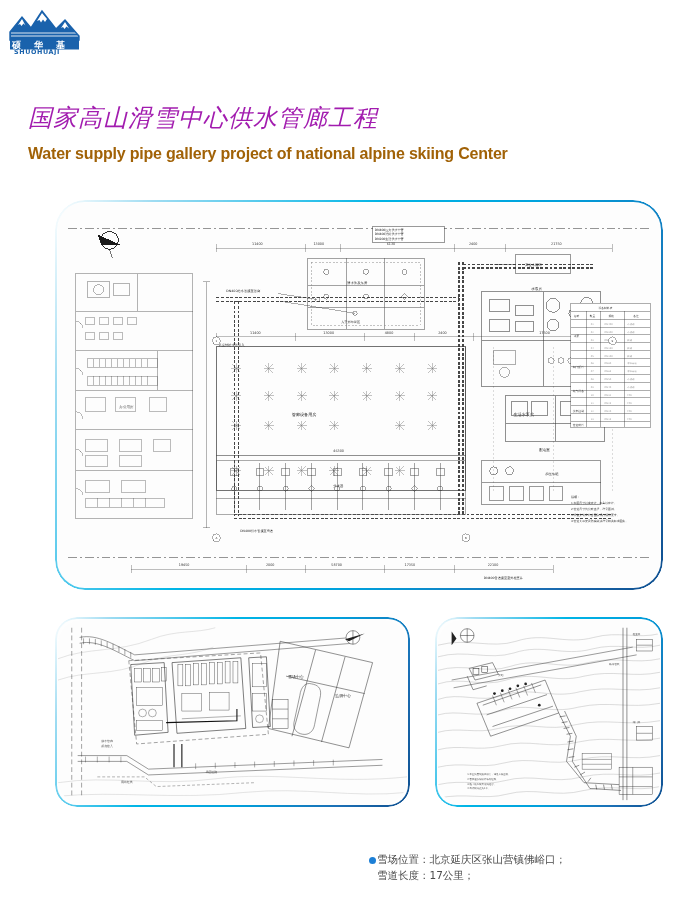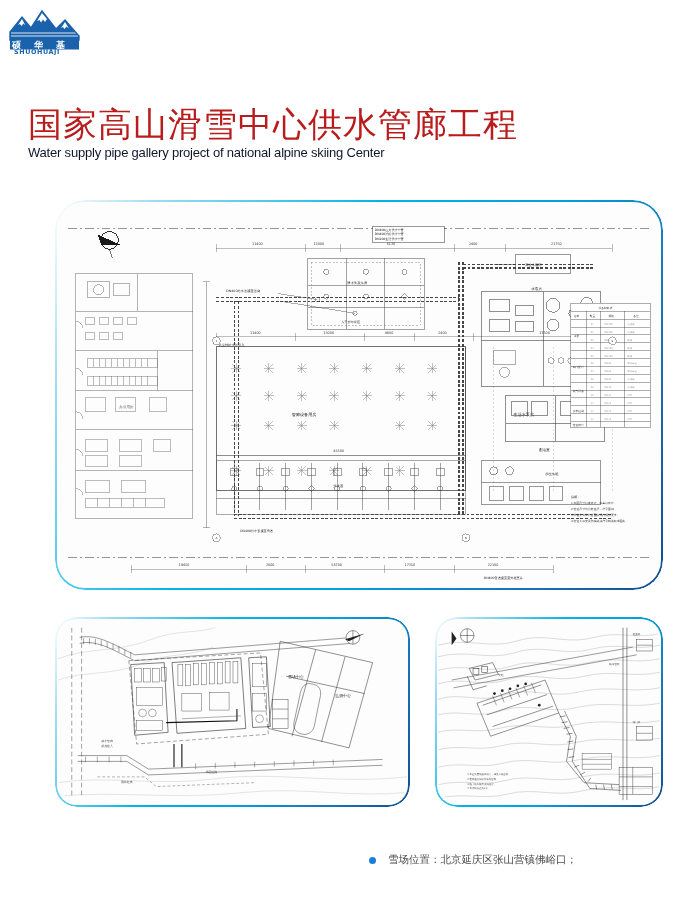--- a/index.html
+++ b/index.html
@@ -12,25 +12,25 @@
   }
 
   
   .logo{position:absolute;left:8px;top:9px;width:78px;height:46px;}
   .logo svg{display:block;}
 
   
   .title-zh{
     position:absolute;left:28px;top:102px;
     font-family:"DejaVu Serif","Liberation Serif",serif;
-    font-size:34px;color:#b91c1c;letter-spacing:1px;white-space:nowrap;
+    font-size:24px;color:#a21caf;letter-spacing:1px;white-space:nowrap;font-style:italic;
   }
   .title-en{
     position:absolute;left:28px;top:145px;
-    font-size:13px;color:#0f172a;white-space:nowrap;font-weight:400;
+    font-size:16px;color:#a16207;white-space:nowrap;font-weight:700;
     letter-spacing:-0.2px;
   }
 
   
   .panel{
     position:absolute;border-radius:26px;background:#fefefe;
     box-shadow:0 0 0 2.2px transparent;
     overflow:hidden;
   }
   .panel::after{
@@ -44,21 +44,21 @@
   #panel-main::after{border-radius:30px;}
   #panel-site{left:55px;top:617px;width:355px;height:190px;border-radius:22px;}
   #panel-site::after{border-radius:22px;}
   #panel-topo{left:435px;top:617px;width:228px;height:190px;border-radius:22px;}
   #panel-topo::after{border-radius:22px;}
 
   .sheet{position:absolute;inset:3px;border-radius:24px;overflow:hidden;background:#fdfdfd;}
   .sheet svg{display:block;width:100%;height:100%;}
 
   
-  .note{position:absolute;left:369px;top:852px;width:300px;display:flex;gap:12px;}
+  .note{position:absolute;left:369px;top:852px;width:300px;display:flex;gap:1px;}
   .note-bullet{
     width:7px;height:7px;border-radius:50%;background:#1c7fd6;
     flex:0 0 auto;margin-top:5px;
   }
   .note-lines{font-size:10.5px;line-height:15.5px;color:#4a4a4a;
     font-family:"DejaVu Sans","Liberation Sans",sans-serif;}
   .note-lines div{white-space:nowrap;}
 </style>
 </head>
 <body>
@@ -933,14 +933,15 @@
         <text x="62" y="58">泵站</text>
       </g>
     </svg>
   </div>
 </div>
 
 <div class="note">
   <div class="note-bullet"></div>
   <div class="note-lines">
     <div>雪场位置：北京延庆区张山营镇佛峪口；</div>
+    <div>雪道长度：17公里；</div>
   </div>
 </div>
 
 </body></html>

